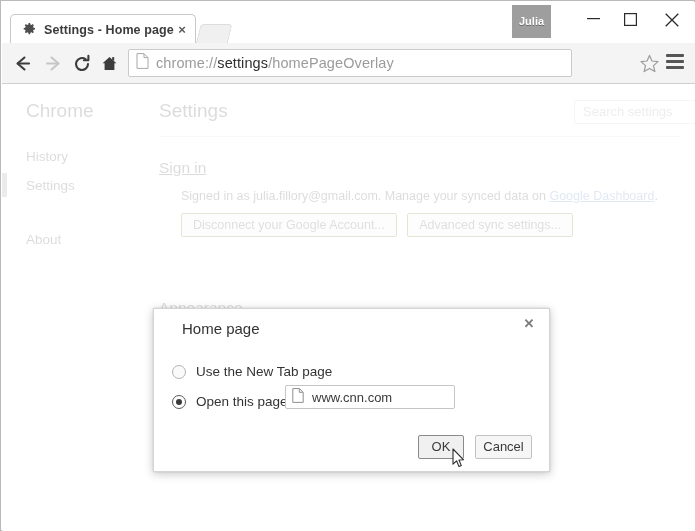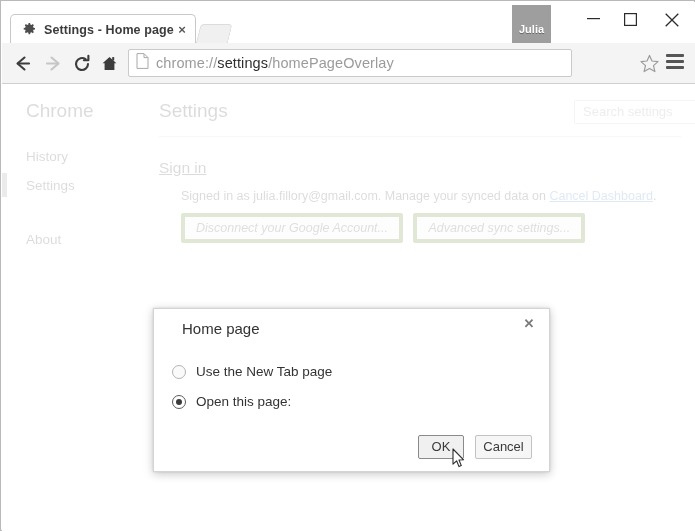--- a/index.html
+++ b/index.html
@@ -80,21 +80,21 @@
     border-bottom: none;
     border-radius: 4px 4px 0 0;
     transform: skewX(-14deg);
   }
 
   
   #profile-badge {
     position: absolute;
     left: 510px; top: 3px;
     height: 17px;
-    padding: 16px 7px;
+    padding: 8px 7px;
     background: #9e9e9e;
     color: #ffffff;
     font-size: 11px;
     line-height: 17px;
     font-weight: bold;
     text-shadow: 0 1px 0 rgba(0,0,0,0.35);
     cursor: pointer;
   }
   .wincontrol {
     position: absolute;
@@ -241,29 +241,28 @@
     color: #333333;
     margin: 22px 0 0 2px;
     text-decoration: underline;
   }
   .sect-body { margin-left: 24px; }
   .sect-line { font-size: 12.5px; color: #333333; margin-top: 12px; }
   .sect-line a { color: #4a7cbd; text-decoration: underline; }
 
   .gbtn {
     display: inline-block;
-    border: 4px solid #4d7c0f;
+    border: 1px solid #4d7c0f;
     background: #f7f7f7;
     border-radius: 2px;
     font-size: 12.5px;
     color: #444444;
     padding: 4px 11px;
     margin: 10px 6px 0 0;
     cursor: pointer;
-    font-style: italic;
   }
 
   .chk-row {
     display: flex;
     align-items: center;
     margin-top: 12px;
     font-size: 12.5px;
     color: #333333;
   }
   .chkbox {
@@ -522,21 +521,21 @@
         </div>
       </div>
 
       <div id="settings-main">
         <div id="settings-heading">Settings</div>
         <div id="search-settings-box">Search settings</div>
         <div id="settings-rule"></div>
 
         <div class="sect-title">Sign in</div>
         <div class="sect-body">
-          <div class="sect-line"><span>Signed in as julia.fillory@gmail.com. Manage your synced data on </span><a href="#">Cancel Dashboard</a><span>.</span></div>
+          <div class="sect-line"><span>Signed in as julia.fillory@gmail.com. Manage your synced data on </span><a href="#">Google Dashboard</a><span>.</span></div>
           <div>
             <span class="gbtn">Disconnect your Google Account...</span>
             <span class="gbtn">Advanced sync settings...</span>
           </div>
         </div>
 
         <div class="sect-title" style="margin-top:62px">Appearance</div>
         <div class="sect-body">
           <div>
             <span class="gbtn">Get themes</span>
@@ -566,20 +565,29 @@
       <div class="radio-row" id="radio-row-newtab">
         <span class="radio"></span>
         <span class="radio-label">Use the New Tab page</span>
       </div>
 
       <div class="radio-row" id="radio-row-openpage">
         <span class="radio selected"></span>
         <span class="radio-label">Open this page:</span>
       </div>
 
+      <div id="homepage-input">
+        <span id="homepage-input-icon">
+          <svg width="12" height="15" viewBox="0 0 12 15">
+            <path d="M0.8 0.6 H7.3 L11.2 4.3 V14.4 H0.8 Z" fill="#ffffff" stroke="#8e8e8e" stroke-width="1"></path>
+            <path d="M7.3 0.8 V4.3 H11" fill="none" stroke="#8e8e8e" stroke-width="1"></path>
+          </svg>
+        </span>
+        <span id="homepage-input-value">www.cnn.com</span>
+      </div>
 
       <div class="dlgbtn" id="btn-ok">OK</div>
       <div class="dlgbtn" id="btn-cancel">Cancel</div>
     </div>
 
     <div id="mouse-cursor">
       <svg width="14" height="21" viewBox="0 0 14 21">
         <path d="M1 1 L1 16.2 L4.6 12.8 L7 18.6 L9.3 17.6 L7 12 L11.6 11.8 Z" fill="#ffffff" stroke="#2b2b2b" stroke-width="1.1" stroke-linejoin="round"></path>
       </svg>
     </div>

